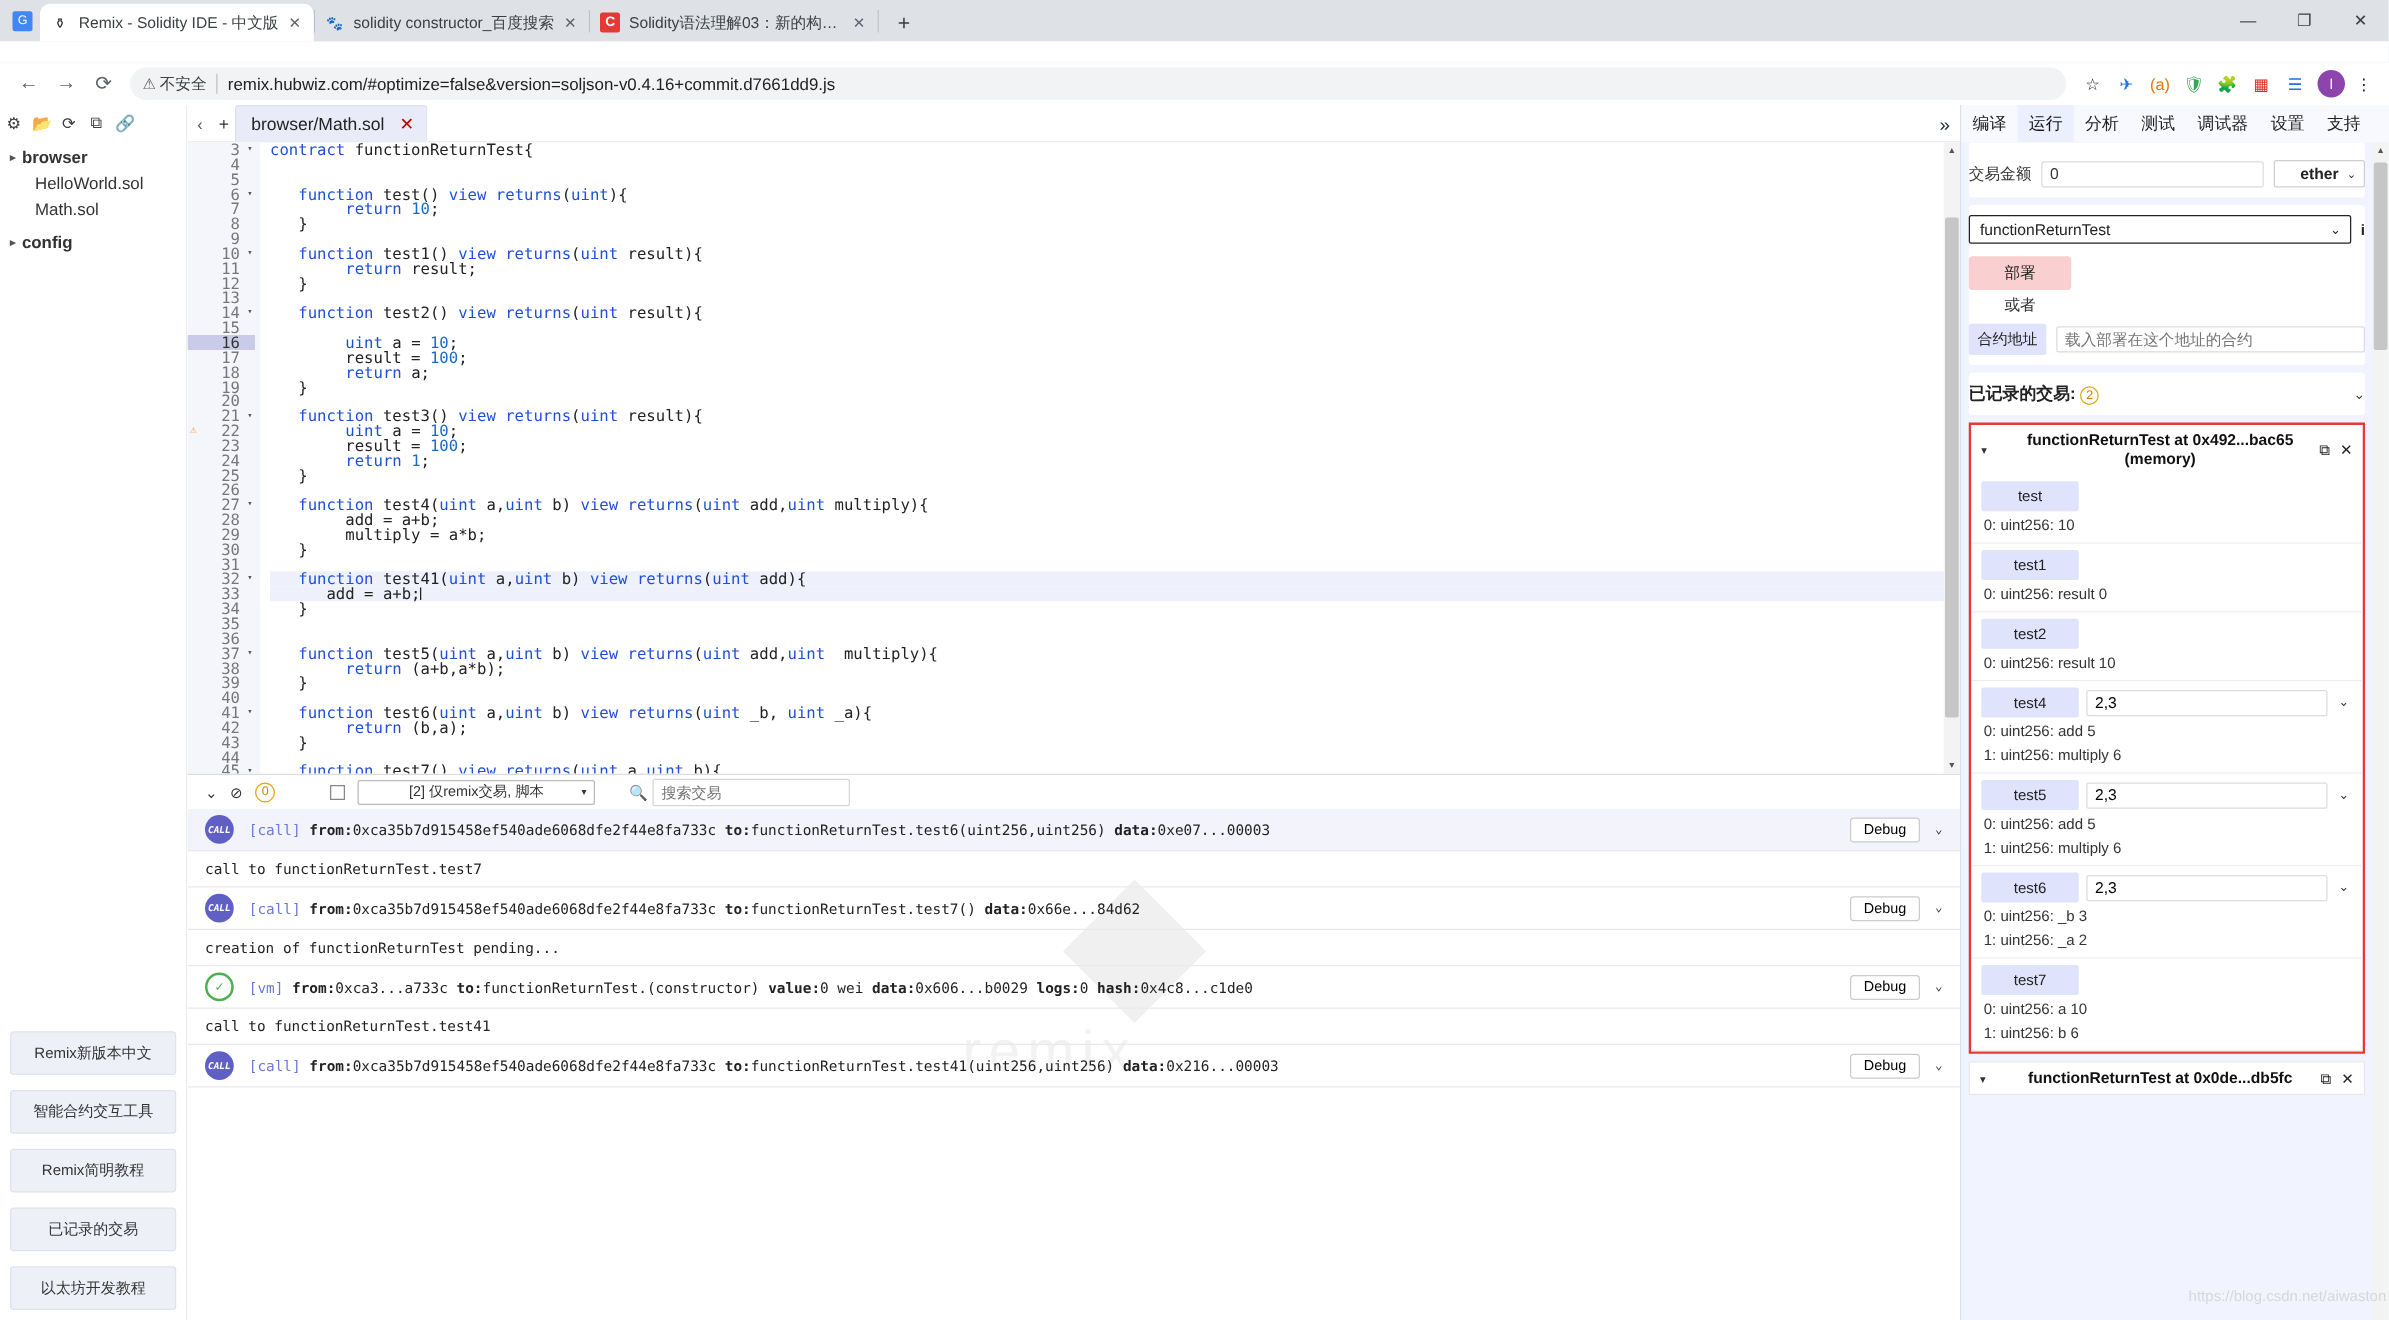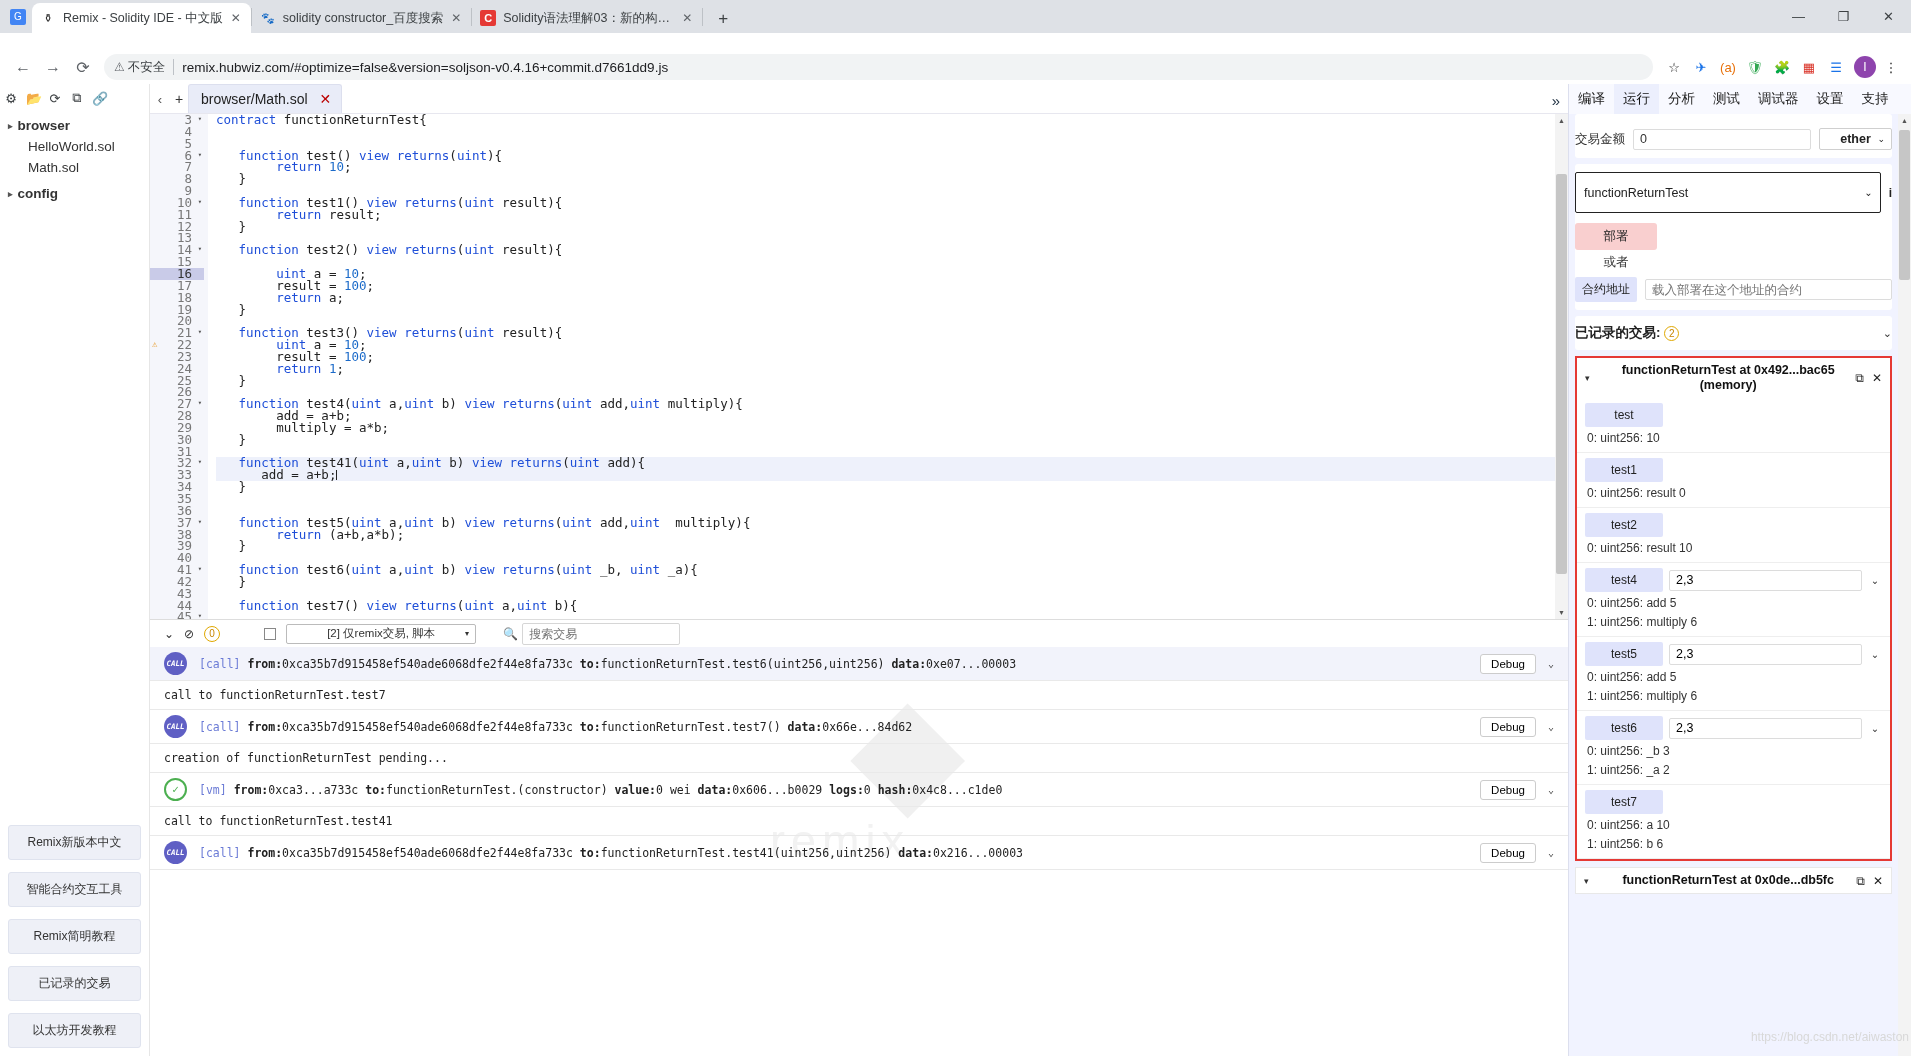--- a/index.html
+++ b/index.html
@@ -114,21 +114,21 @@
   .rtab { padding:6px 9px; }
   .rtab.active { background:#eceffd; color:#111; }
   .rcard { background:#fff; border-radius:3px; margin:0 6px 6px; padding:8px 0; }
   .row { display:flex; align-items:center; gap:8px; }
   .lbl { font-size:12.5px; color:#333; white-space:nowrap; }
   .txtin { flex:1; height:21px; border:1px solid #dcdcdc; border-radius:2px; font-size:12.5px; padding:0 6px;
      outline:none; color:#333; font-family:"Liberation Sans", sans-serif; background:#fff; }
   .sel { width:73px; height:22px; border:1px solid #cfcfcf; border-radius:2px; font-size:12.5px;
      display:flex; align-items:center; justify-content:center; position:relative; font-weight:bold; }
   .sel .cv { position:absolute; right:6px; font-size:9px; font-weight:normal; }
-  .contract-sel { height:41px; border:1px solid #222; border-radius:2px; display:flex; align-items:center;
+  .contract-sel { height:23px; border:1px solid #222; border-radius:2px; display:flex; align-items:center;
      padding:0 8px; font-size:12.5px; position:relative; background:#fff; }
   .contract-sel .cv { position:absolute; right:7px; font-size:10px; }
   .deploy-btn { background:#f9cfcf; border:none; border-radius:3px; font-size:12.5px; color:#222;
      padding:5px 0; width:82px; text-align:center; font-family:"Liberation Sans", sans-serif; }
   .orelse { text-align:center; font-size:12.5px; color:#333; margin:4px 0 6px 0; width:82px; }
   .atbtn { background:#dfe3fb; border:none; border-radius:2px; font-size:12px; color:#222; padding:4px 7px;
      font-family:"Liberation Sans", sans-serif; white-space:nowrap; }
   .section-head { display:flex; align-items:center; justify-content:space-between; font-size:13.5px; font-weight:bold; color:#222; }
   .cnt-circle { width:15px; height:15px; border:1px solid #e0a800; border-radius:50%; color:#c78500;
      font-size:10px; display:inline-flex; align-items:center; justify-content:center; font-weight:normal; }
@@ -337,20 +337,21 @@
             <div class="cl hl">   <span class="kw">function</span> test41(<span class="kw">uint</span> a,<span class="kw">uint</span> b) <span class="kw">view</span> <span class="kw">returns</span>(<span class="kw">uint</span> add){</div>
             <div class="cl hl">      add = a+b;<span class="caret"></span></div>
             <div class="cl">   }</div>
             <div class="cl">&nbsp;</div>
             <div class="cl">&nbsp;</div>
             <div class="cl">   <span class="kw">function</span> test5(<span class="kw">uint</span> a,<span class="kw">uint</span> b) <span class="kw">view</span> <span class="kw">returns</span>(<span class="kw">uint</span> add,<span class="kw">uint</span>  multiply){</div>
             <div class="cl">        <span class="kw">return</span> (a+b,a*b);</div>
             <div class="cl">   }</div>
             <div class="cl">&nbsp;</div>
             <div class="cl">   <span class="kw">function</span> test6(<span class="kw">uint</span> a,<span class="kw">uint</span> b) <span class="kw">view</span> <span class="kw">returns</span>(<span class="kw">uint</span> _b, <span class="kw">uint</span> _a){</div>
+            <div class="cl">        <span class="kw">return</span> (b,a);</div>
             <div class="cl">   }</div>
             <div class="cl">&nbsp;</div>
             <div class="cl">   <span class="kw">function</span> test7() <span class="kw">view</span> <span class="kw">returns</span>(<span class="kw">uint</span> a,<span class="kw">uint</span> b){</div>
           </div>
       </div>
       <div class="vscroll">
         <div class="up">▲</div>
         <div class="thumb" style="top:60px;height:400px;"></div>
         <div class="dn" style="position:absolute;bottom:0;width:13px;">▼</div>
       </div>

